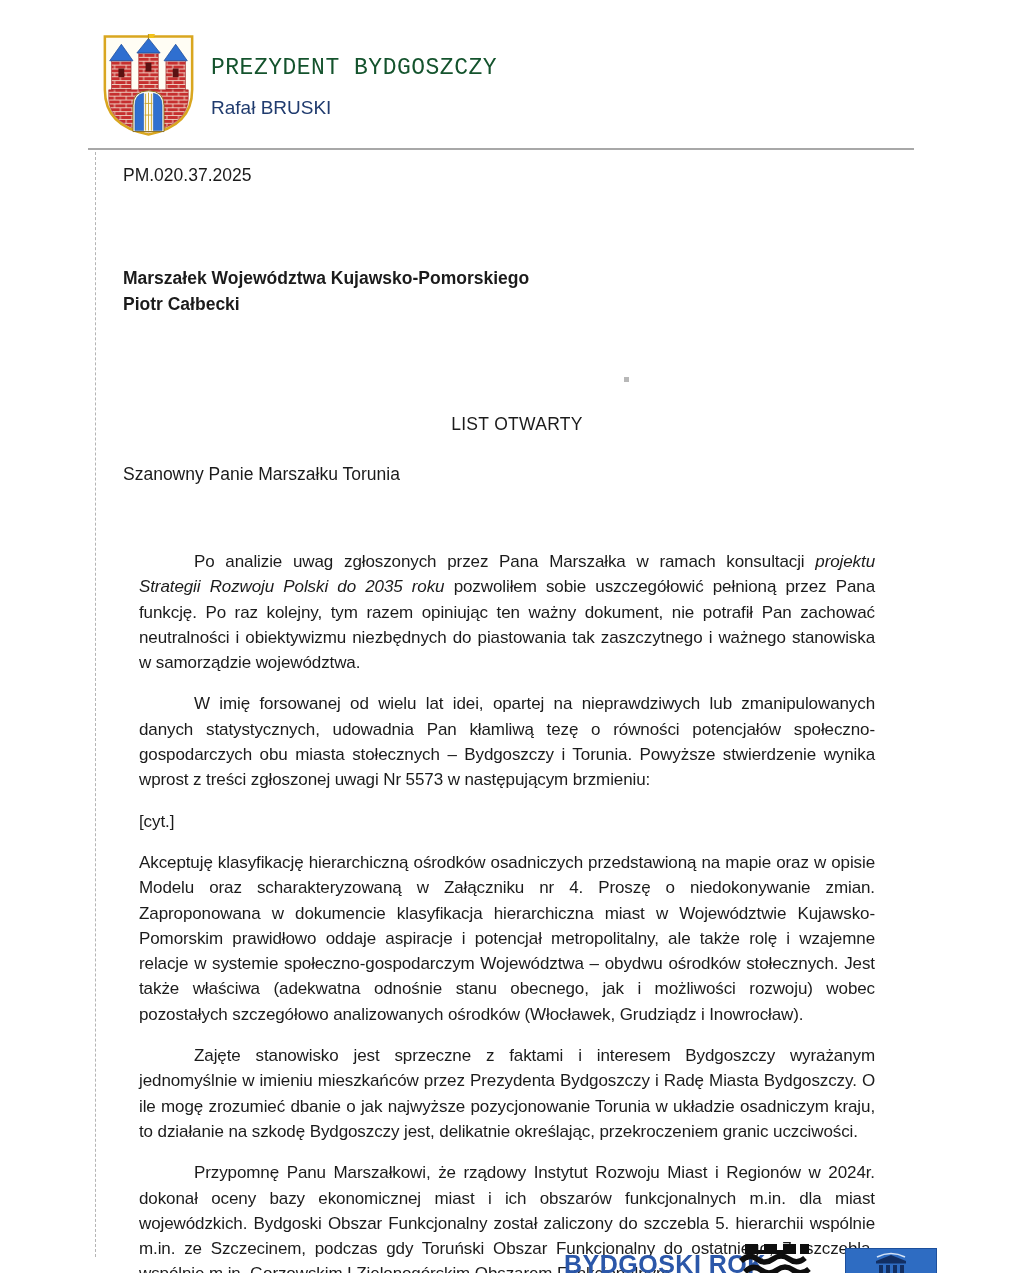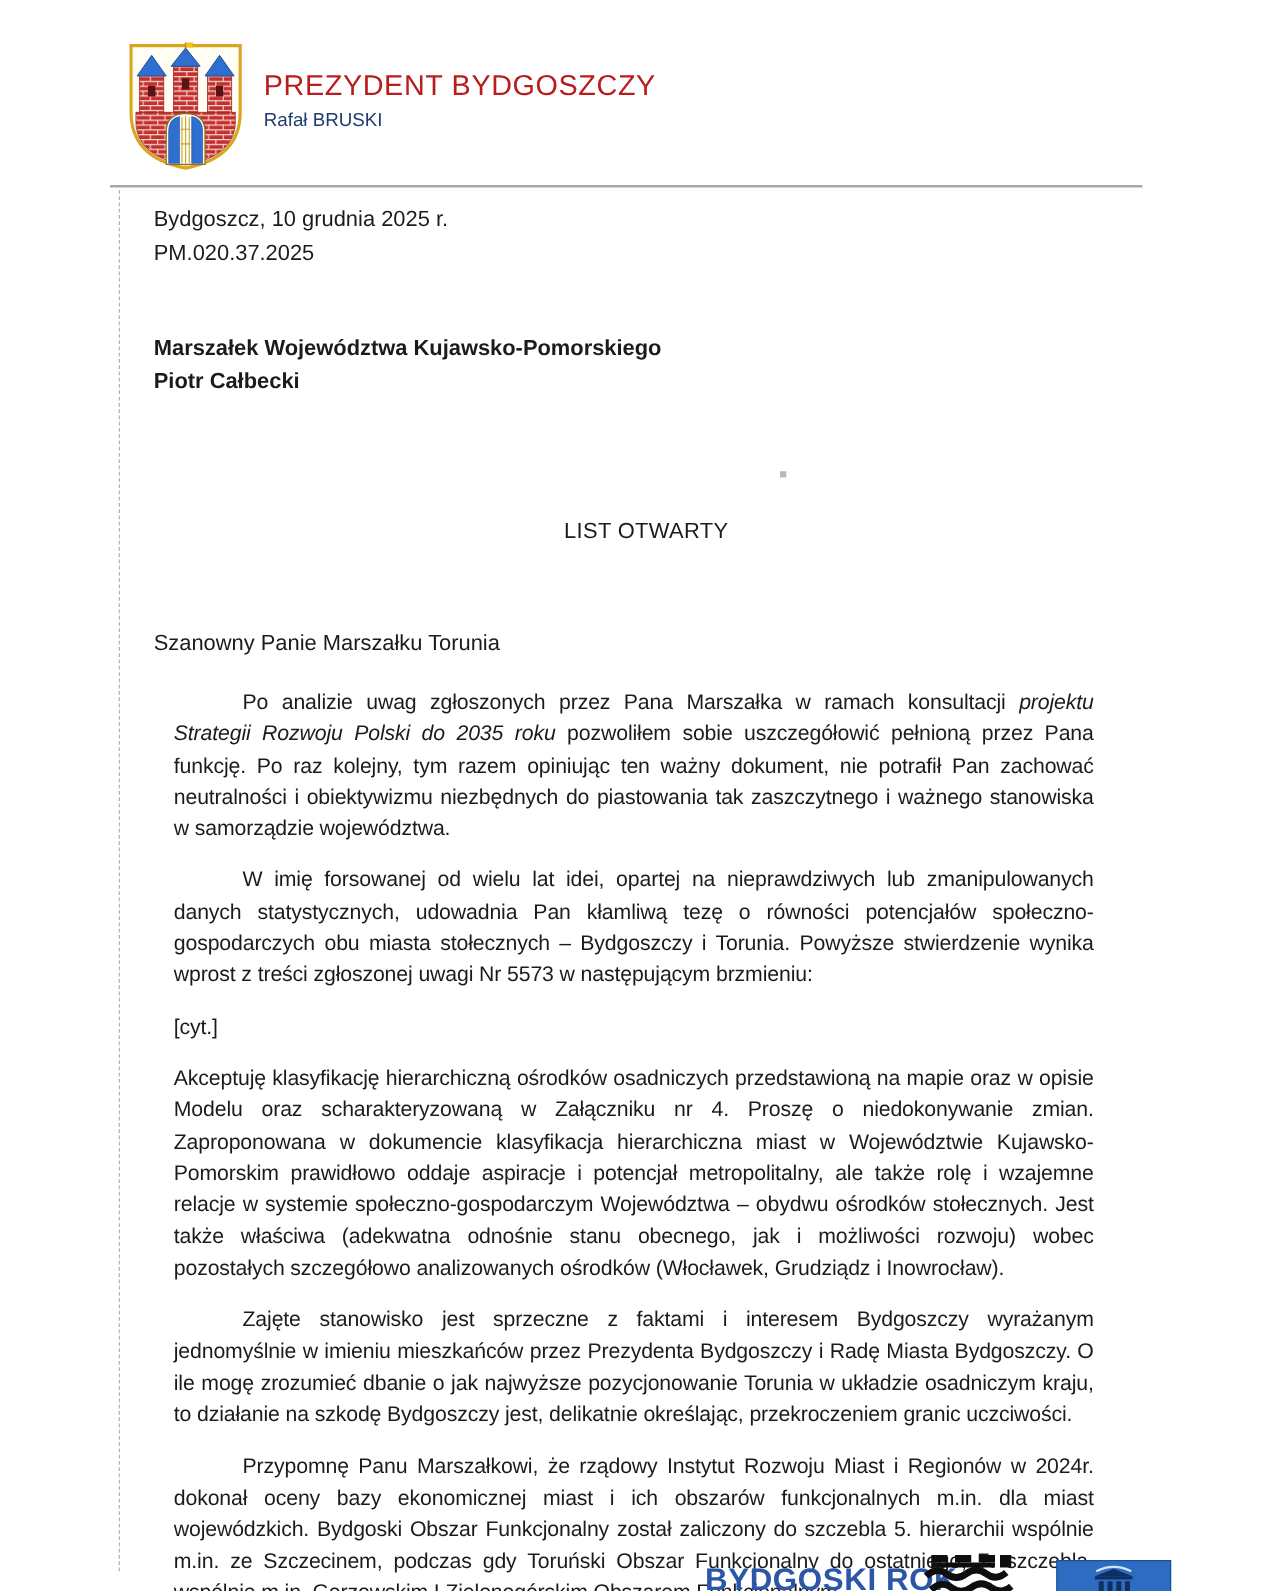--- a/index.html
+++ b/index.html
@@ -9,34 +9,34 @@
     margin:0 auto;
     background:#ffffff;
     overflow:hidden;
     font-family:"Liberation Sans","DejaVu Sans",sans-serif;
     color:#1b1b1b;
   }
   
   .letterhead{position:absolute;left:100px;top:33px;display:flex;align-items:flex-start;}
   .coa{width:97px;height:104px;flex:0 0 auto;}
   .lh-text{margin-left:14px;padding-top:22px;}
-  .lh-office{font-size:23px;letter-spacing:0.5px;color:#b91c1c;}
-  .lh-officer{font-size:15px;color:#203b6e;margin-top:6px;}
+  .lh-office{font-size:23px;letter-spacing:0.5px;color:#14532d;font-family:Liberation Mono, monospace;}
+  .lh-officer{font-size:19px;color:#203b6e;margin-top:16px;}
   
   .rule{position:absolute;left:88px;top:148px;width:826px;height:0;
         border-top:2px solid #8b8b8b;opacity:.75;}
   .scan-vline{position:absolute;left:95px;top:152px;height:1105px;width:0;
         border-left:1px dashed #a3a3a3;opacity:.8;}
   .scan-dot{position:absolute;left:624px;top:377px;width:5px;height:5px;background:#9a9a9a;opacity:.7;}
   
   .dateblock{position:absolute;left:123px;top:162px;font-size:17.5px;line-height:27px;}
   .addressee{position:absolute;left:123px;top:265px;font-size:17.5px;line-height:26px;font-weight:bold;}
   
   .doc-title{position:absolute;left:16px;right:0;top:414px;text-align:center;font-size:17.5px;letter-spacing:0.3px;}
-  .greeting{position:absolute;left:123px;top:464px;font-size:17.5px;margin-top:40px;}
+  .greeting{position:absolute;left:123px;top:464px;font-size:17.5px;}
   
   .body{position:absolute;left:123px;top:533px;width:768px;
         font-size:17px;line-height:25.3px;text-align:justify;letter-spacing:-0.1px;}
   .body p{margin:16px;}
   .indent{text-indent:55px;}
   .bold{font-weight:normal;}
   
   .footer-text{position:absolute;left:564px;top:1250px;font-size:25px;font-weight:bold;
         color:#2b57a9;letter-spacing:0.5px;white-space:nowrap;}
   .footer-waves{position:absolute;left:737px;top:1243px;}
@@ -77,21 +77,20 @@
       <div class="lh-office">PREZYDENT BYDGOSZCZY</div>
       <div class="lh-officer">Rafał BRUSKI</div>
     </div>
   </header>
 
   <div class="rule"></div>
   <div class="scan-vline"></div>
   <div class="scan-dot"></div>
 
   <div class="dateblock">
-    <div>Bydgoszcz, 10 grudnia 2025 r.</div>
     <div>PM.020.37.2025</div>
   </div>
 
   <div class="addressee">
     <div>Marszałek Województwa Kujawsko-Pomorskiego</div>
     <div>Piotr Całbecki</div>
   </div>
 
   <div class="doc-title">LIST OTWARTY</div>
   <div class="greeting">Szanowny Panie Marszałku Torunia</div>

